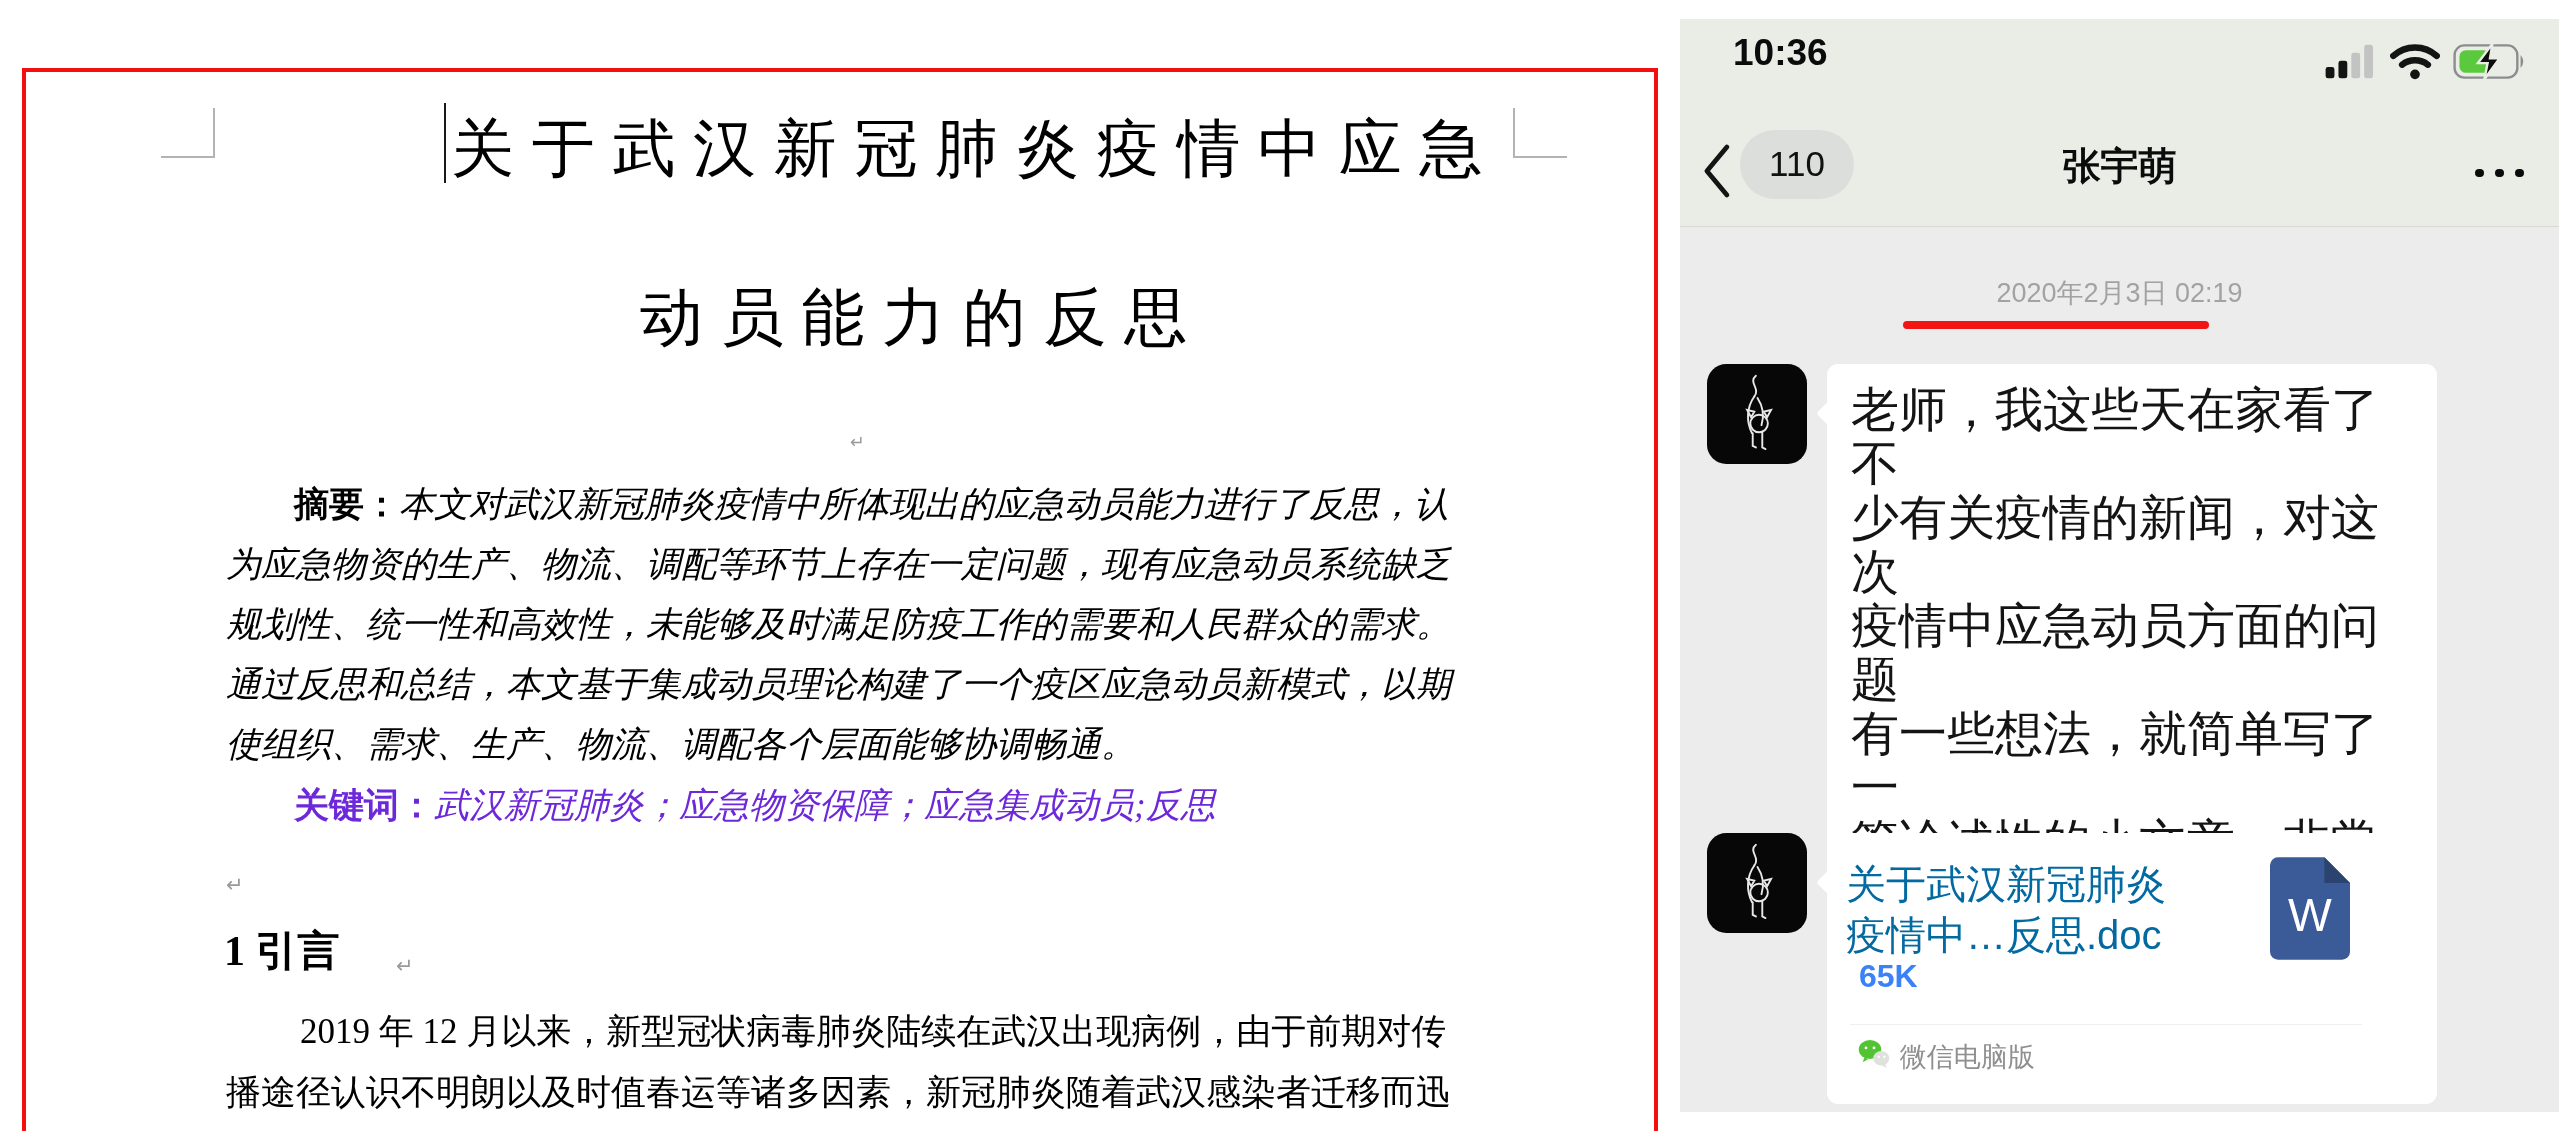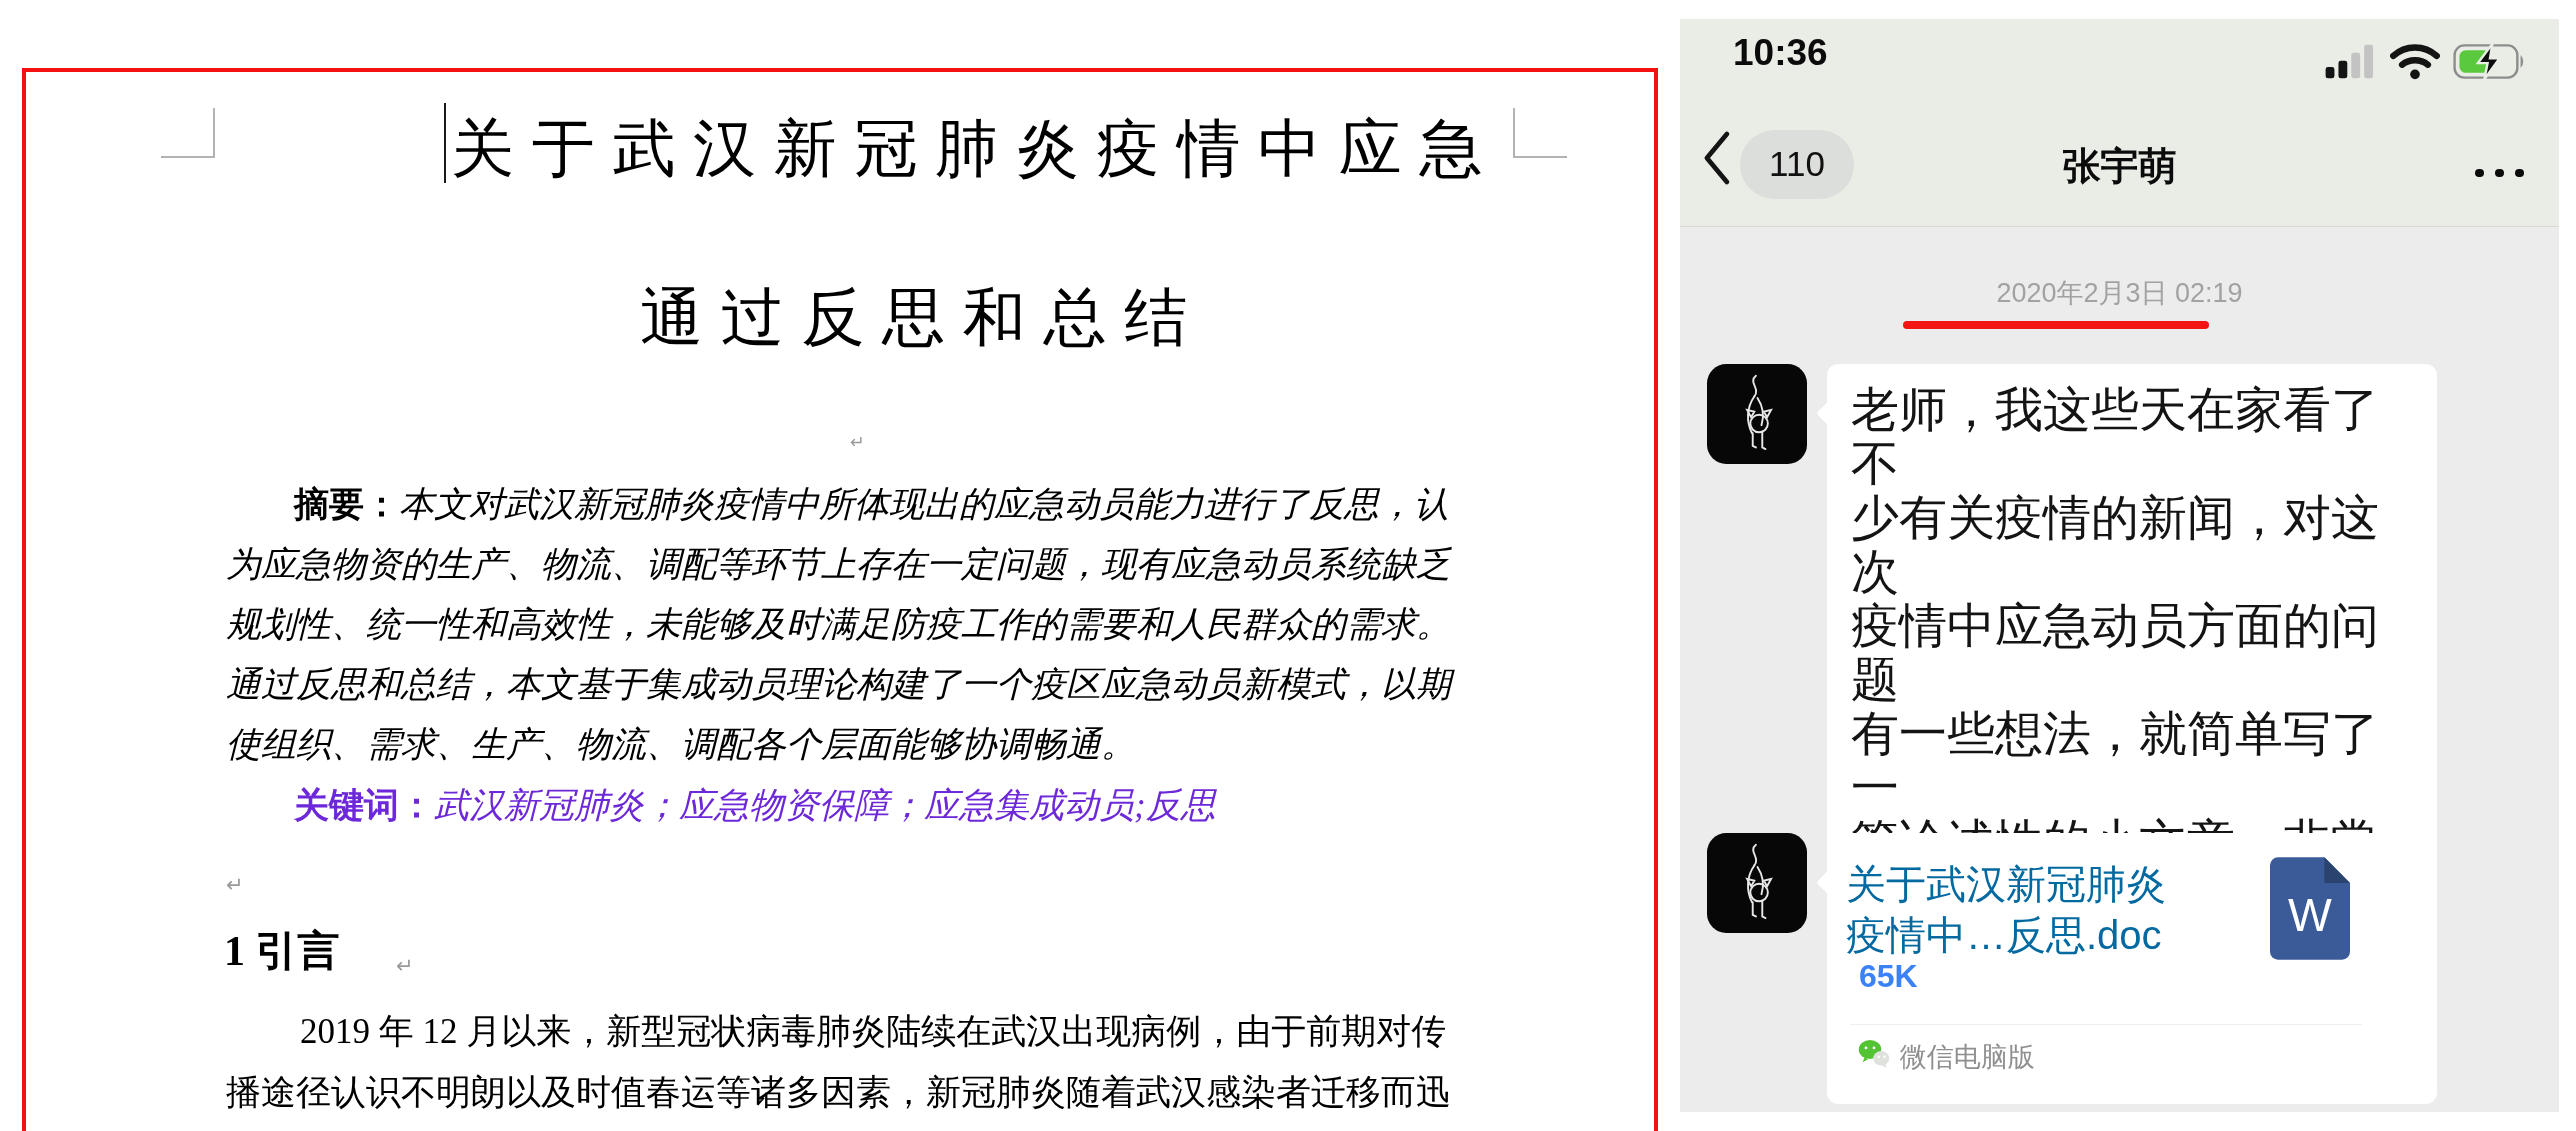--- a/index.html
+++ b/index.html
@@ -33,21 +33,21 @@
   .bodypara { position:absolute; left:200px; top:929px; width:1287px;
               font-family:"Liberation Serif","DejaVu Serif",serif;
               font-size:35px; line-height:61px; color:#000; text-indent:74px; white-space:pre-line; }
 
   
   .phone { position:absolute; left:1680px; top:18.5px; width:879px; height:1093px; background:#ececec; }
   .statusnav { position:absolute; left:0; top:0; width:879px; height:208px; background:#e9ede6;
                border-bottom:1.6px solid #d8d8d8; }
   .time { position:absolute; left:53px; top:13px; font-size:37px; font-weight:bold; color:#0b0b0b; }
   .sticons { position:absolute; right:32px; top:24px; display:flex; align-items:center; gap:13px; }
-  .backwrap { position:absolute; left:21px; top:111px; display:flex; align-items:flex-start; gap:8px; cursor:pointer; }
+  .backwrap { position:absolute; left:21px; top:111px; display:flex; align-items:flex-end; gap:8px; cursor:pointer; }
   .pill { min-width:114px; height:69px; border-radius:35px; background:#dcdedb;
           display:flex; align-items:center; justify-content:center;
           font-size:35px; color:#111; padding:0 21px; }
   .navtitle { position:absolute; left:0; top:122px; width:879px; text-align:center;
               font-size:38px; font-weight:bold; color:#0b0b0b; }
   .more { position:absolute; right:35px; top:150px; display:flex; gap:11.3px; cursor:pointer; }
   .more i { width:8.8px; height:8.8px; border-radius:50%; background:#0b0b0b; display:block; }
   .datewrap { position:absolute; left:0; top:256px; width:879px; text-align:center; }
   .datestamp { font-size:27px; color:#a2a2a2; }
   .redline { position:absolute; left:223px; top:302px; width:306px; height:8px; background:#f31414; border-radius:4px; }
@@ -77,21 +77,21 @@
     <div class="docpage">
 
       <div class="cropline" style="left:187px; top:36px; width:1.6px; height:50px;"></div>
       <div class="cropline" style="left:135px; top:84px; width:54px; height:1.6px;"></div>
       <div class="cropline" style="left:1487px; top:36px; width:1.6px; height:50px;"></div>
       <div class="cropline" style="left:1487px; top:84px; width:54px; height:1.6px;"></div>
 
       <div class="caret"></div>
 
       <div class="doctitle title1">关于武汉新冠肺炎疫情中应急</div>
-      <div class="doctitle title2">通过反思和总结</div>
+      <div class="doctitle title2">动员能力的反思</div>
       <span class="pmark" style="left:824px; top:360px; font-size:17.7px;">↵</span>
 
       <div class="abstract">
         <span class="lbl">摘要：</span><span class="kai">本文对武汉新冠肺炎疫情中所体现出的应急动员能力进行了反思，认
 为应急物资的生产、物流、调配等环节上存在一定问题，现有应急动员系统缺乏
 规划性、统一性和高效性，未能够及时满足防疫工作的需要和人民群众的需求。
 通过反思和总结，本文基于集成动员理论构建了一个疫区应急动员新模式，以期
 使组织、需求、生产、物流、调配各个层面能够协调畅通。</span>
       </div>
 

